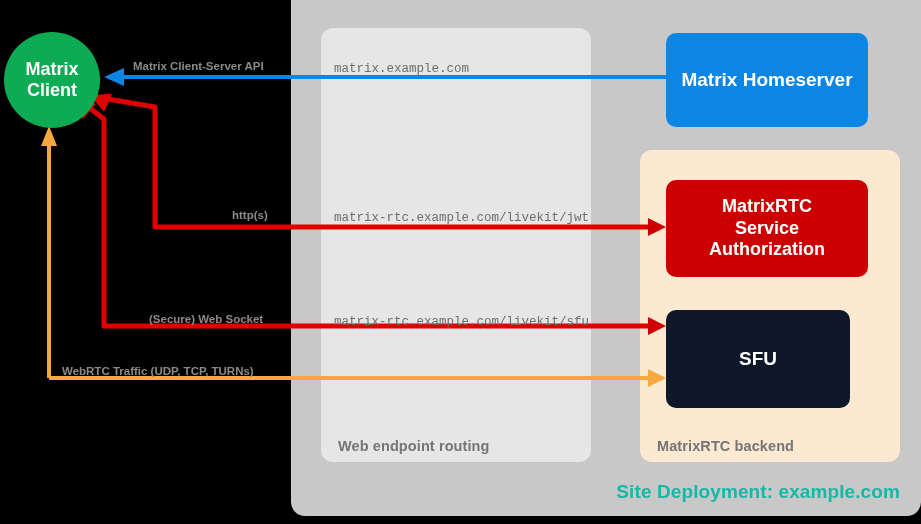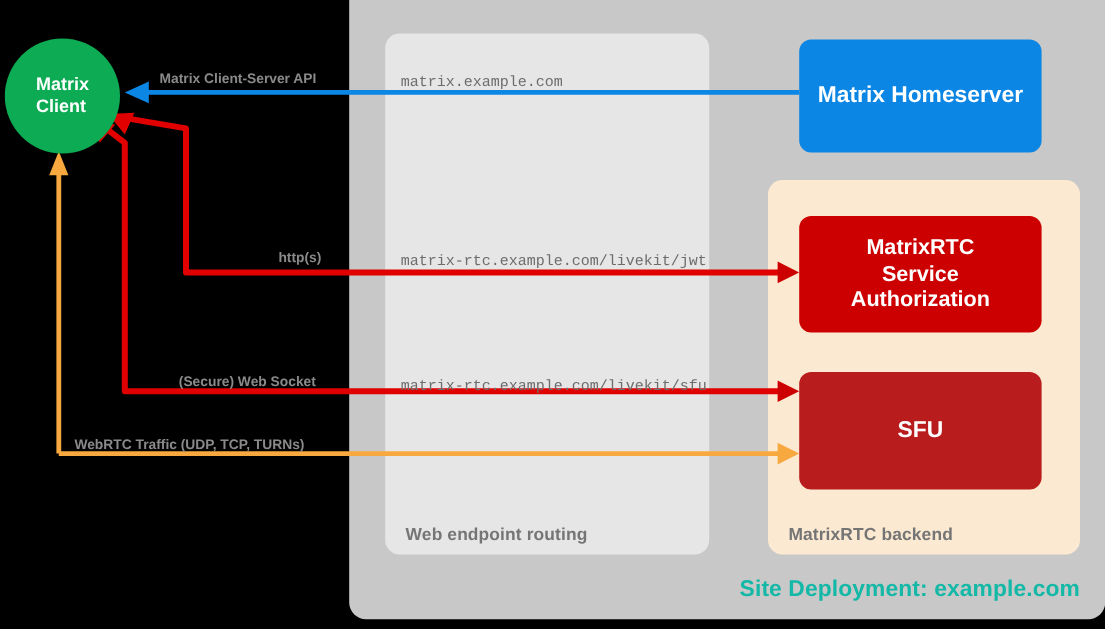--- a/index.html
+++ b/index.html
@@ -21,25 +21,25 @@
   #backend-label{left:657px;top:438px;}
   #site-label{left:0;top:481px;width:900px;text-align:right;color:#14b8a6;
               font-size:19px;font-weight:bold;}
 
   
   .node{position:absolute;box-sizing:border-box;border-radius:10px;display:flex;
         align-items:center;justify-content:center;text-align:center;color:#fff;
         font-weight:bold;line-height:1.2;}
   #homeserver{left:666px;top:33px;width:202px;height:94px;background:#0c86e4;font-size:19px;}
   #auth-service{left:666px;top:180px;width:202px;height:97px;background:#cc0000;font-size:18px;}
-  #sfu{left:666px;top:310px;width:202px;height:98px;background:#b91c1c;font-size:19px;}
+  #sfu{left:666px;top:310px;width:184px;height:98px;background:#0f172a;font-size:19px;}
 
   #client{position:absolute;left:4px;top:32px;width:96px;height:96px;border-radius:50%;
-          background:#0dab53;color:#fff;font-weight:bold;font-size:15px;
-          display:flex;align-items:center;justify-content:center;
+          background:#0dab53;color:#fff;font-weight:bold;font-size:18px;
+          display:flex;align-items:center;justify-content:center;text-align:center;
           line-height:1.18;z-index:6;}
 
   
   .edge-label{position:absolute;font-size:11.5px;font-weight:bold;color:#8a8a8a;
               white-space:nowrap;z-index:7;}
   .url-label{position:absolute;font-family:"Liberation Mono",monospace;font-size:12.5px;
              color:#6d6d6d;white-space:nowrap;z-index:7;}
 
   #lbl-cs-api{left:133px;top:60px;}
   #lbl-https{left:232px;top:209px;}

